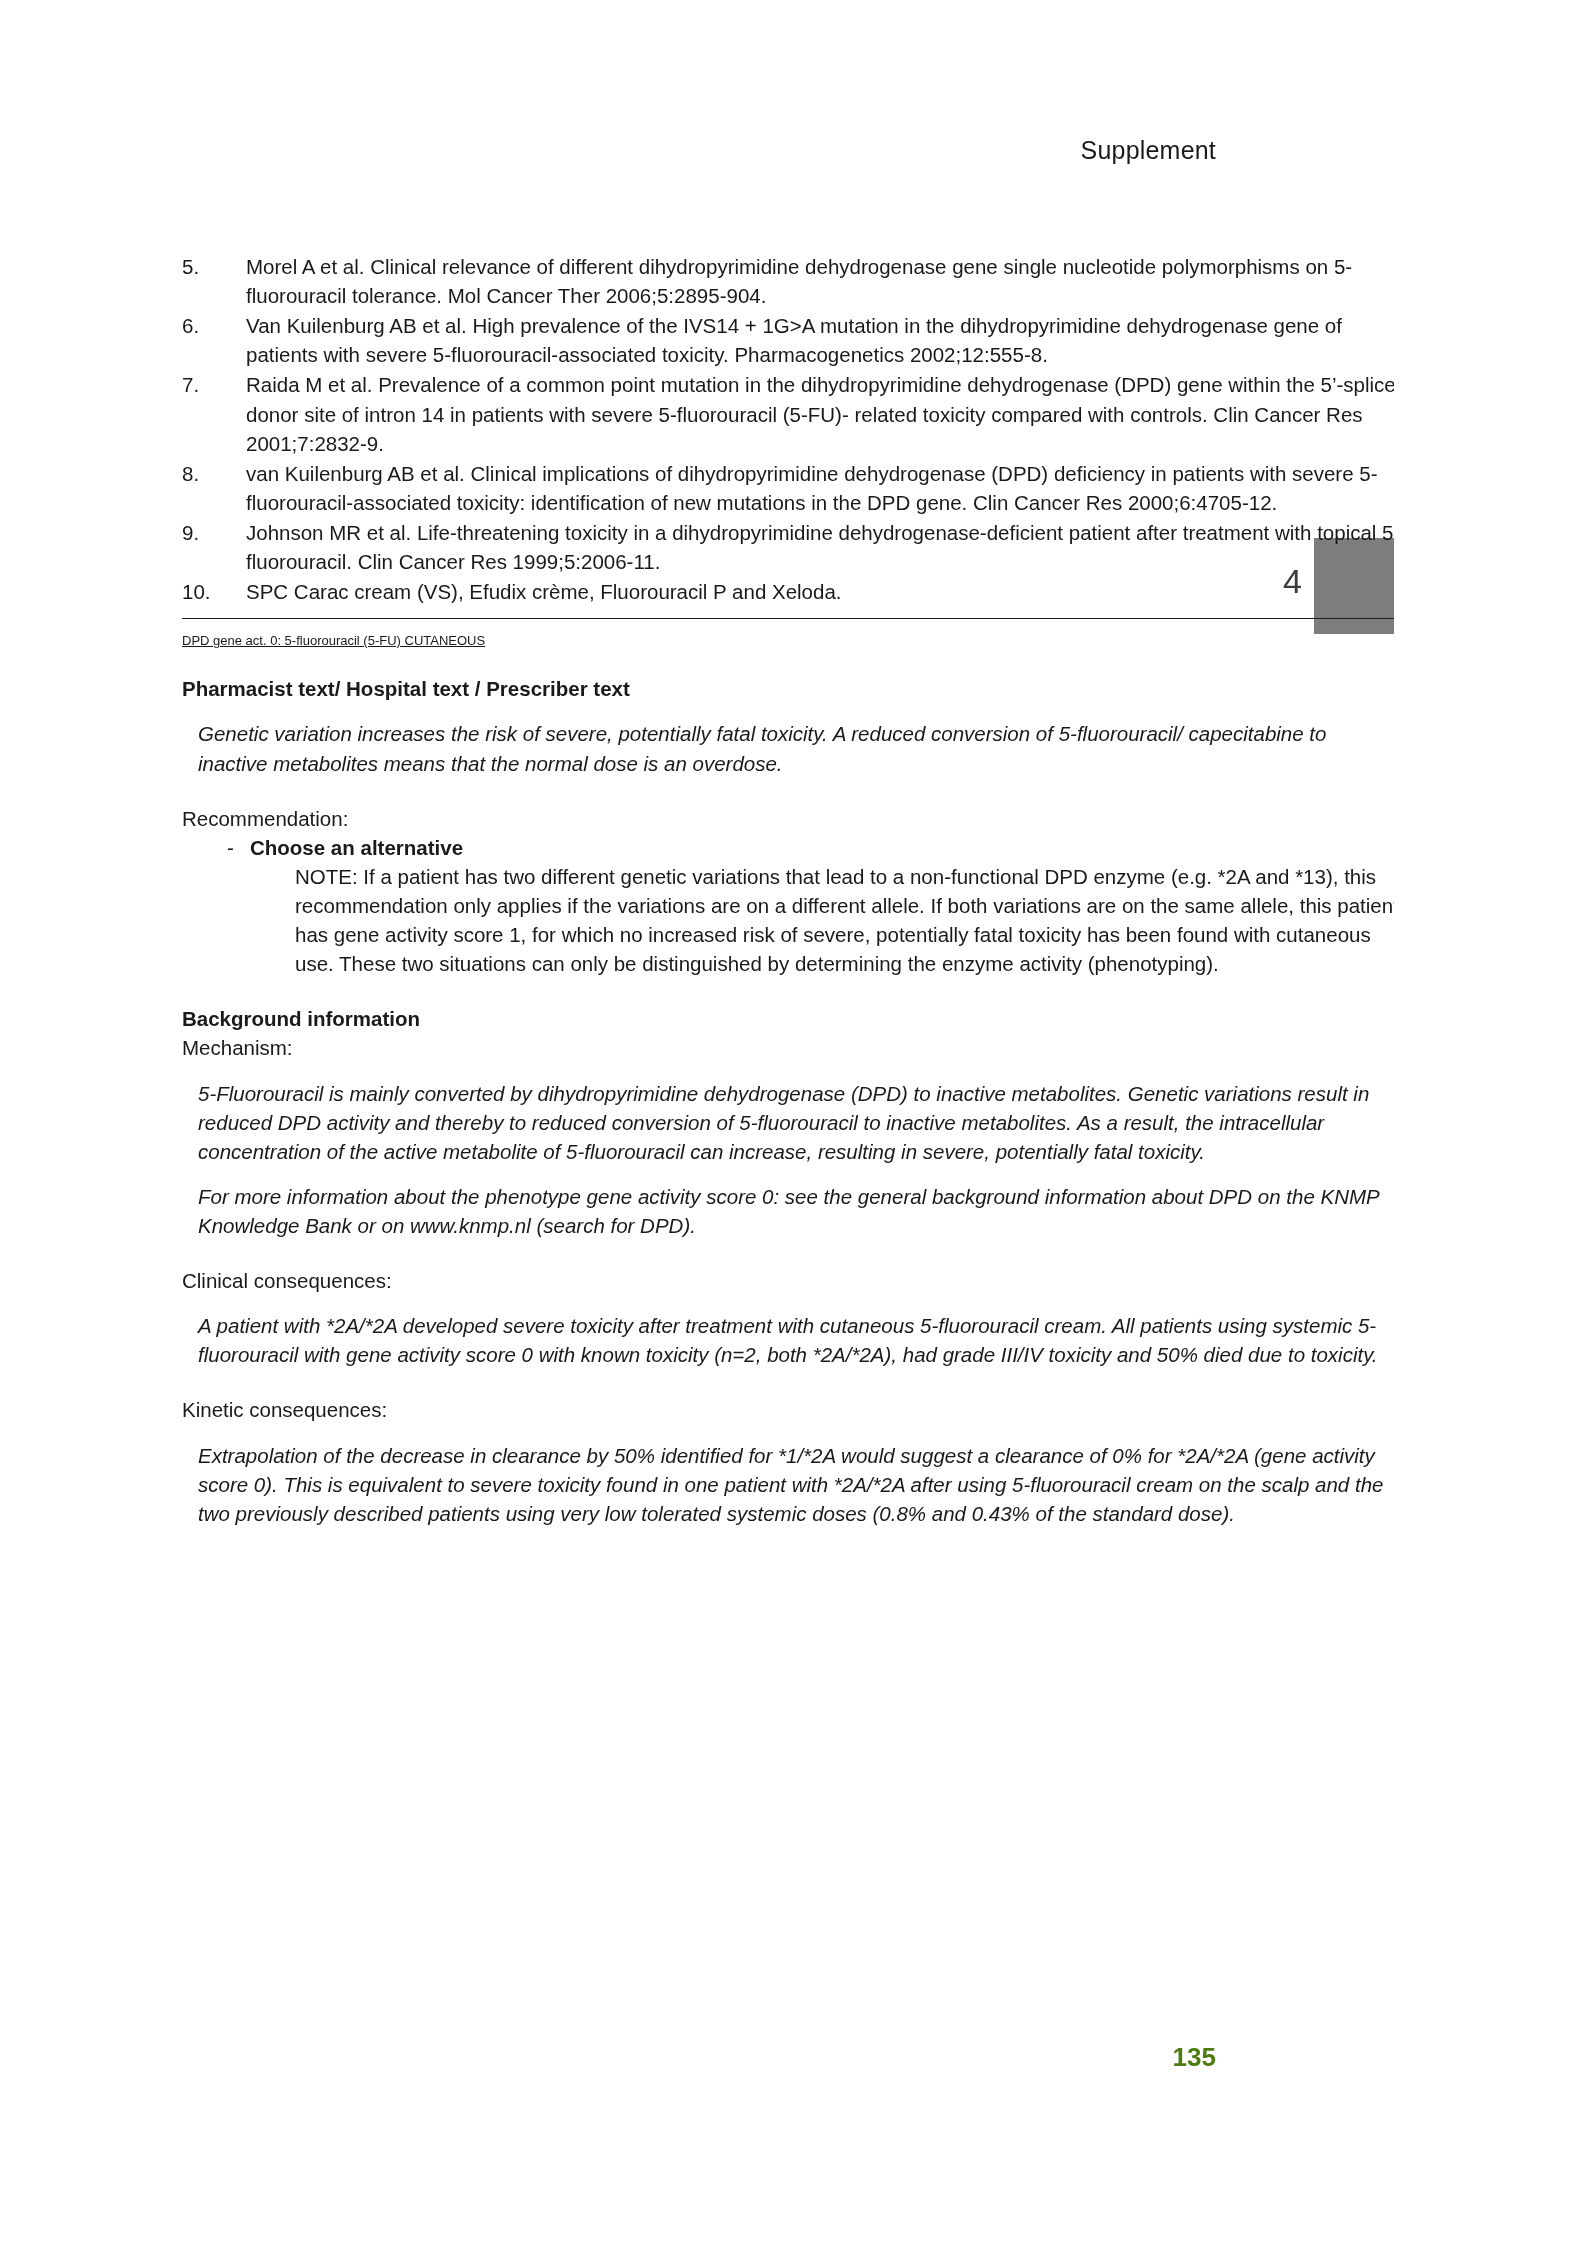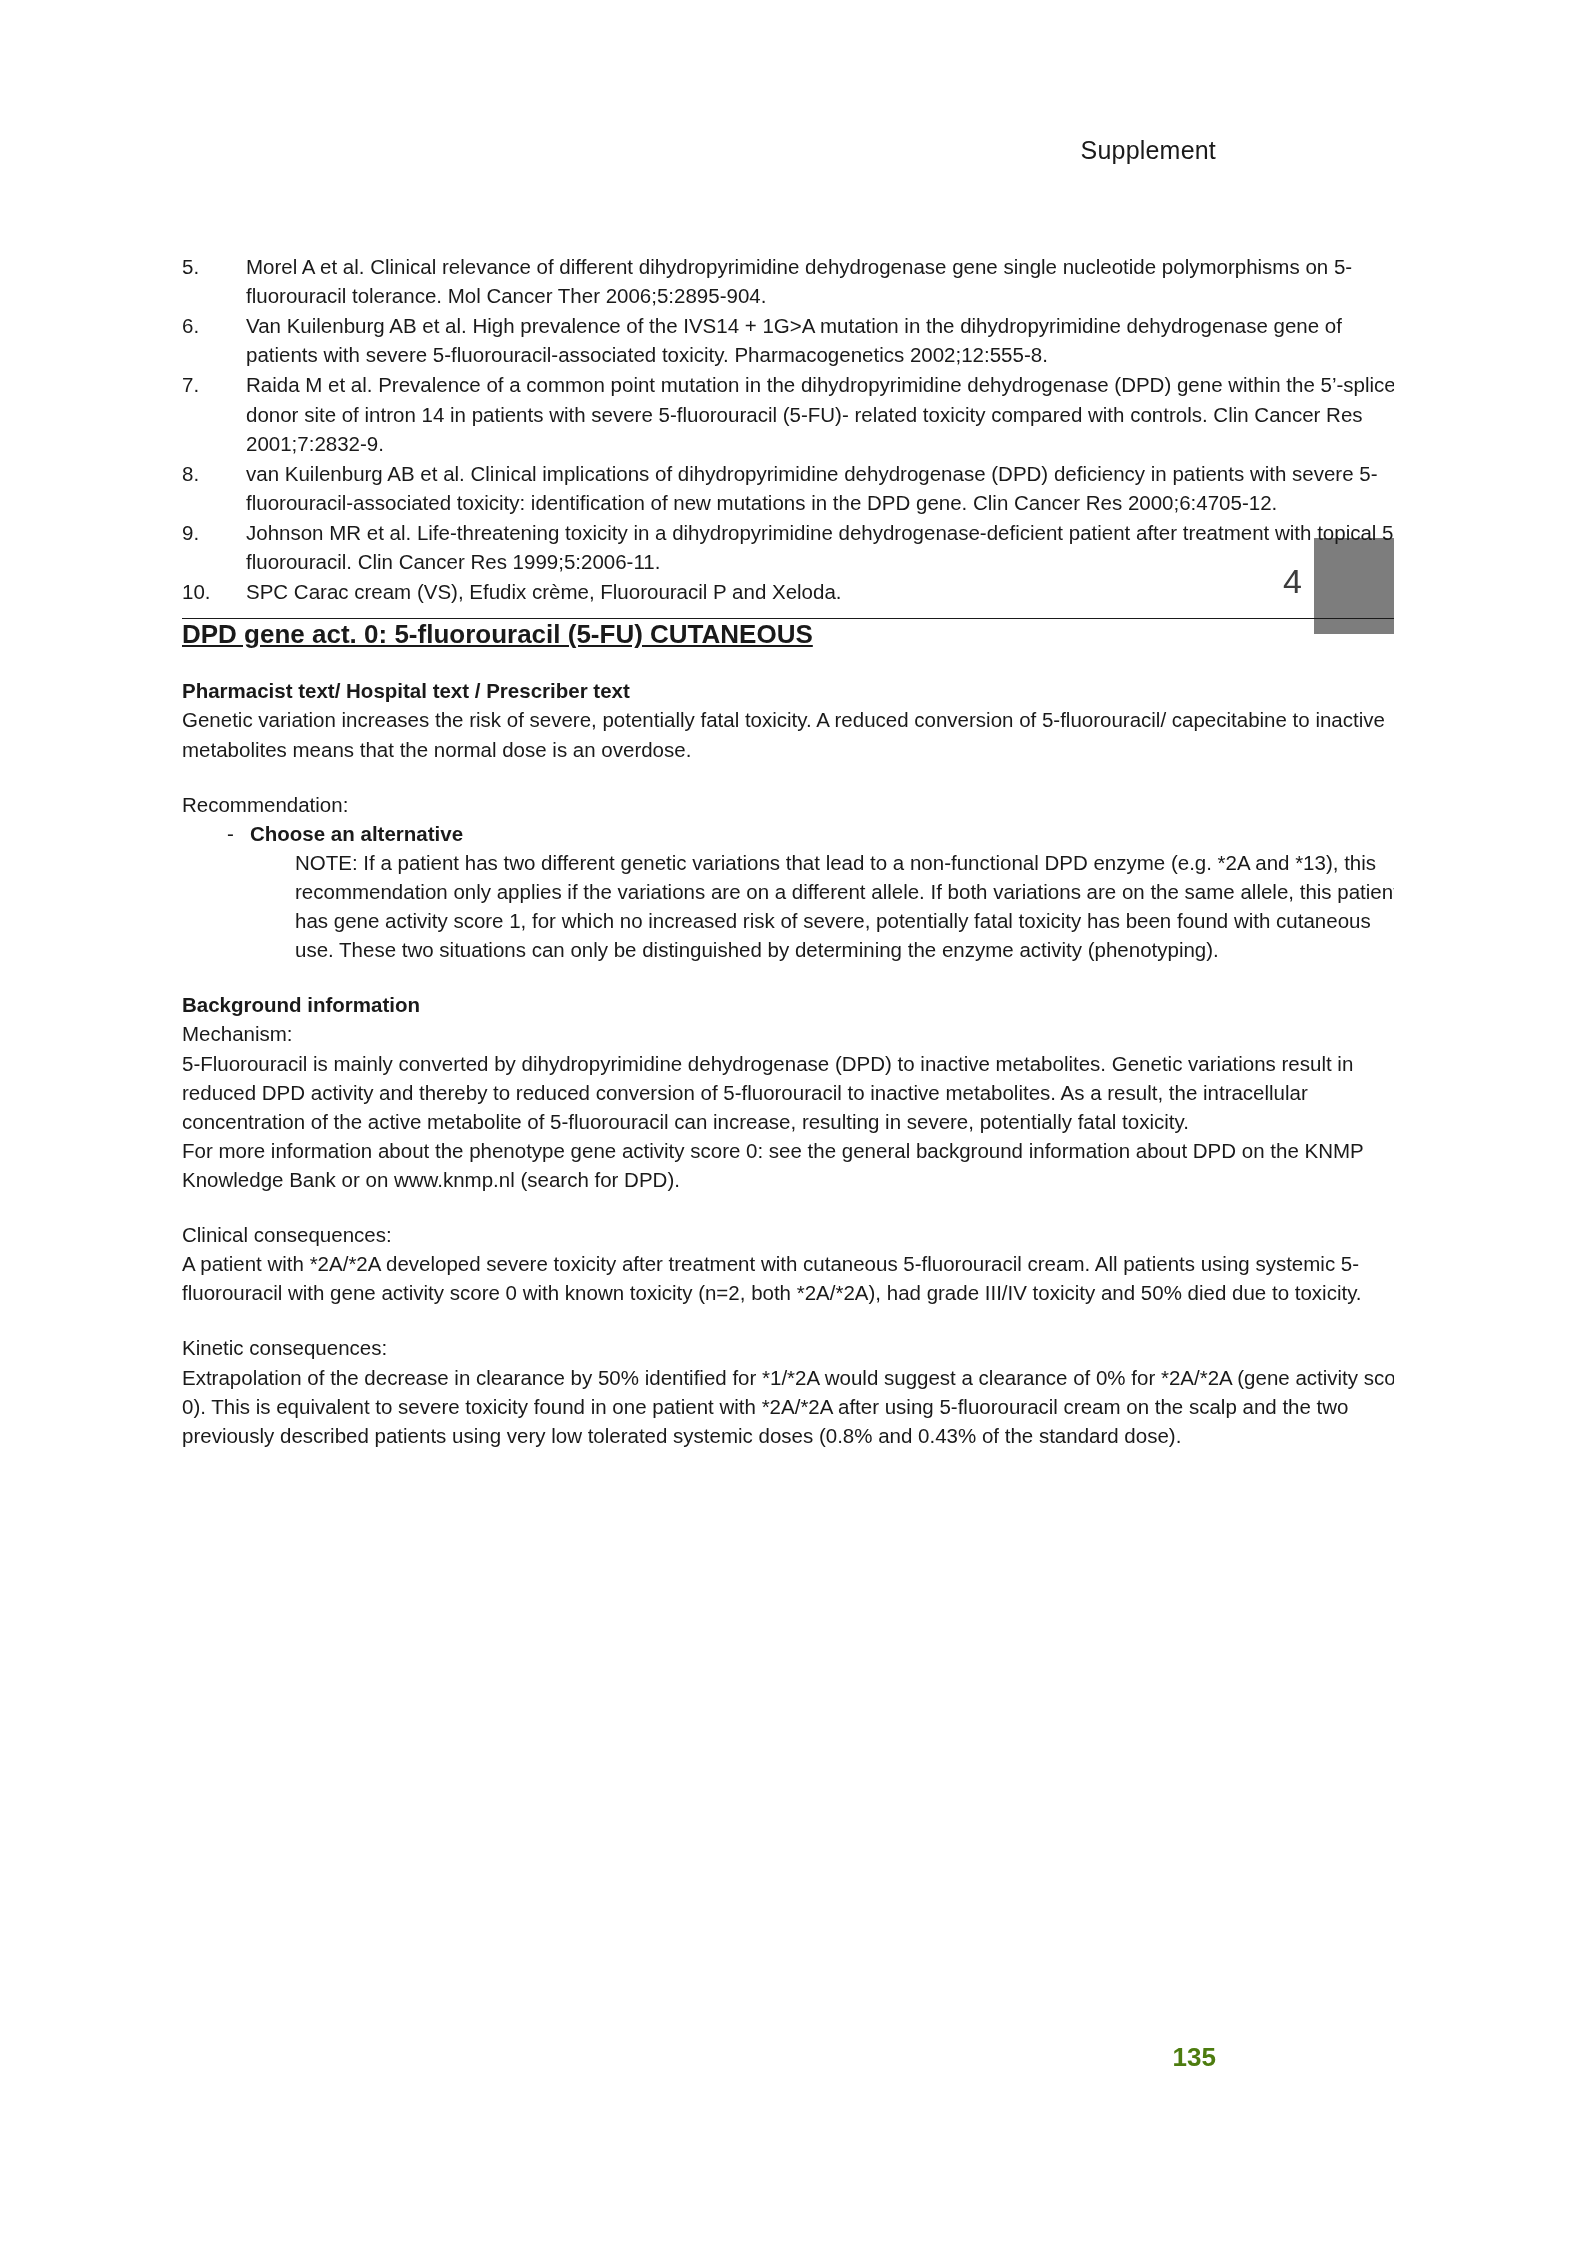--- a/index.html
+++ b/index.html
@@ -66,36 +66,37 @@
   .ref-text {
     flex: 1 1 auto;
   }
   .rule {
     border: none;
     border-top: 1.5px solid #1a1a1a;
     margin: 12px 0 0 0;
     width: 1222px;
   }
   .section-title {
-    font-size: 26px;
-    font-weight: bold;
+    font-size: 13px;
+    font-weight: normal;
     text-decoration: underline;
-    margin-top: 0;
+    margin-top: 14px;
     margin-bottom: 0;
   }
   .blk {
     font-size: 20.5px;
     line-height: 1.42;
     margin-top: 26px;
   }
   .bold-line {
     font-weight: bold;
   }
   .para {
-    margin: 0;
+    margin: 16px;
+    font-style: italic;
   }
   .rec-list {
     margin: 0;
     padding: 0;
     list-style: none;
   }
   .rec-item {
     display: flex;
     font-size: 20.5px;
     line-height: 1.42;

